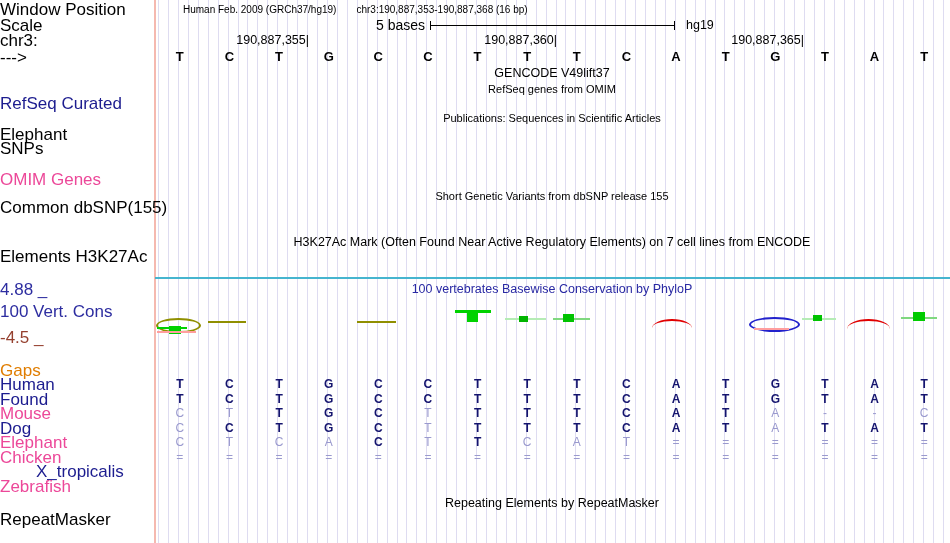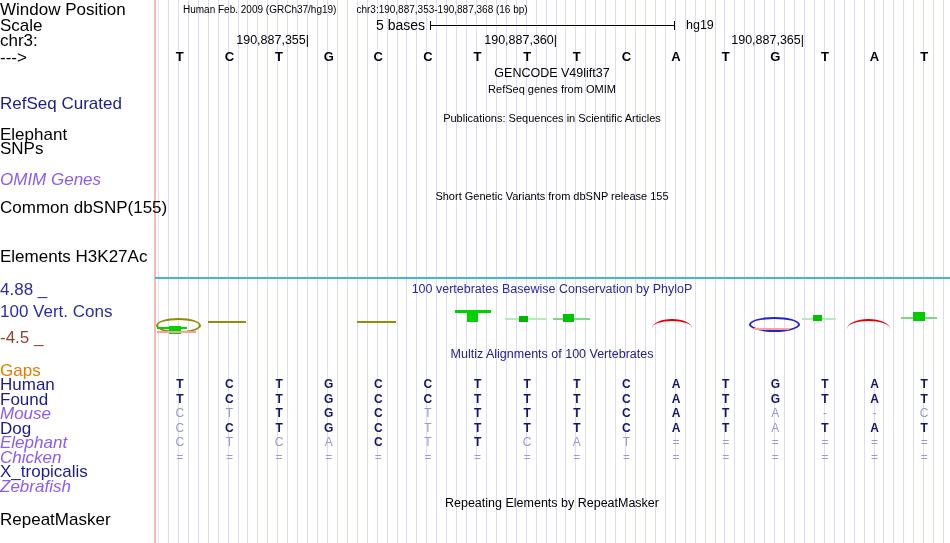--- a/index.html
+++ b/index.html
@@ -3,21 +3,21 @@
 <meta charset="utf-8">
 <style>
   html,body{margin:0;padding:0;background:#fff;}
   .page{position:relative;width:950px;height:543px;background:#fff;overflow:hidden;
         font-family:"Liberation Sans",sans-serif;}
   .gridline{position:absolute;top:0;width:1px;height:543px;background:#dedcf1;}
   .redline{position:absolute;left:154px;top:0;width:2px;height:543px;background:#f5b9b0;}
   .cyanline{position:absolute;left:155px;top:277px;width:795px;height:2px;background:#45b5cf;}
   .lbl{position:absolute;left:0;width:150px;text-align:left;font-size:17px;line-height:13px;color:#000;white-space:nowrap;}
   .lbl.navy{color:#1c1c8f;}
-  .lbl.green{color:#8b5cf6;font-style:italic;}
+  .lbl.green{color:#ec4899;}
   .lbl.blue{color:#2d2da0;}
   .lbl.maroon{color:#95402f;}
   .lbl.orange{color:#e07d00;}
   .ctitle{position:absolute;left:155px;width:794px;text-align:center;font-size:12.5px;line-height:13px;color:#000;white-space:nowrap;}
   .ctitle.small{font-size:11px;}
   .ctitle.green{color:#006e00;}
   .ctitle.blue{color:#2929a3;}
   .ctitle.navy{color:#20208f;}
   .hdr{position:absolute;left:155px;top:3px;width:794px;display:flex;gap:20px;
        font-size:10px;line-height:13px;color:#000;white-space:nowrap;margin-left:28px;}
@@ -169,20 +169,21 @@
   <div class="lbl navy" style="top:97px">RefSeq Curated</div>
   <div class="ctitle small" style="top:112px">Publications: Sequences in Scientific Articles</div>
   <div class="lbl" style="top:128px">Elephant</div>
   <div class="lbl" style="top:142px">SNPs</div>
 
   <div class="lbl green" style="top:173px">OMIM Genes</div>
 
   <div class="ctitle small" style="top:190px">Short Genetic Variants from dbSNP release 155</div>
   <div class="lbl" style="top:201px">Common dbSNP(155)</div>
 
+  <div class="ctitle" style="top:236px">H3K27Ac Mark (Often Found Near Active Regulatory Elements) on 7 cell lines from ENCODE</div>
   <div class="lbl" style="top:250px">Elements H3K27Ac</div>
   <div class="cyanline"></div>
 
   <div class="ctitle blue" style="top:283px">100 vertebrates Basewise Conservation by PhyloP</div>
   <div class="lbl blue" style="top:283px">4.88 _</div>
   <div class="lbl blue" style="top:305px">100 Vert. Cons</div>
   <div class="lbl maroon" style="top:331px">-4.5 _</div>
   <div id="consglyphs">
       <div class="glyph ellipse" style="left: 156px; top: 318px; width: 41px; height: 11px; border: 2px solid rgb(143, 143, 0);"></div>
       <div class="glyph hline" style="left: 157px; top: 327px; width: 30px; height: 2px; background: rgb(0, 210, 0);"></div>
@@ -199,30 +200,29 @@
       <div class="glyph arc" style="left: 652px; top: 319px; width: 40px; height: 7px; border-top: 2px solid rgb(224, 0, 0);"></div>
       <div class="glyph ellipse" style="left: 749px; top: 317px; width: 47px; height: 11px; border: 2px solid rgb(34, 34, 204);"></div>
       <div class="glyph hline" style="left: 754px; top: 328px; width: 35px; height: 2px; background: rgb(255, 158, 158);"></div>
       <div class="glyph hline" style="left: 802px; top: 318px; width: 34px; height: 2px; background: rgb(181, 236, 181);"></div>
       <div class="glyph rect" style="left: 813px; top: 315px; width: 9px; height: 6px; background: rgb(0, 195, 0);"></div>
       <div class="glyph arc" style="left: 847px; top: 319px; width: 43px; height: 8px; border-top: 2px solid rgb(224, 0, 0);"></div>
       <div class="glyph hline" style="left: 901px; top: 317px; width: 36px; height: 2px; background: rgb(127, 216, 127);"></div>
       <div class="glyph rect" style="left: 913px; top: 312px; width: 12px; height: 9px; background: rgb(0, 204, 0);"></div>
     </div>
 
-  <div class="ctitle navy" style="top:348px">Multiz Alignments of 100 Vertebrates</div>
   <div id="alnlabels">
       <div class="lbl orange" style="top: 364px;">Gaps</div>
       <div class="lbl navy" style="top: 378.45px;">Human</div>
       <div class="lbl navy" style="top: 392.9px;">Found</div>
       <div class="lbl green" style="top: 407.35px;">Mouse</div>
       <div class="lbl navy" style="top: 421.8px;">Dog</div>
       <div class="lbl green" style="top: 436.25px;">Elephant</div>
       <div class="lbl green" style="top: 450.7px;">Chicken</div>
-      <div class="lbl navy" style="top: 465.15px;">X_tropicalis</div>
+      <div class="lbl navy" style="top: 465.15px; margin-left: 36px;">X_tropicalis</div>
       <div class="lbl green" style="top: 479.6px;">Zebrafish</div>
     </div>
   <div id="alnrows">
       <div class="alnrow" style="top: 364px;">
         <span></span>
         <span></span>
         <span></span>
         <span></span>
         <span></span>
         <span></span>

